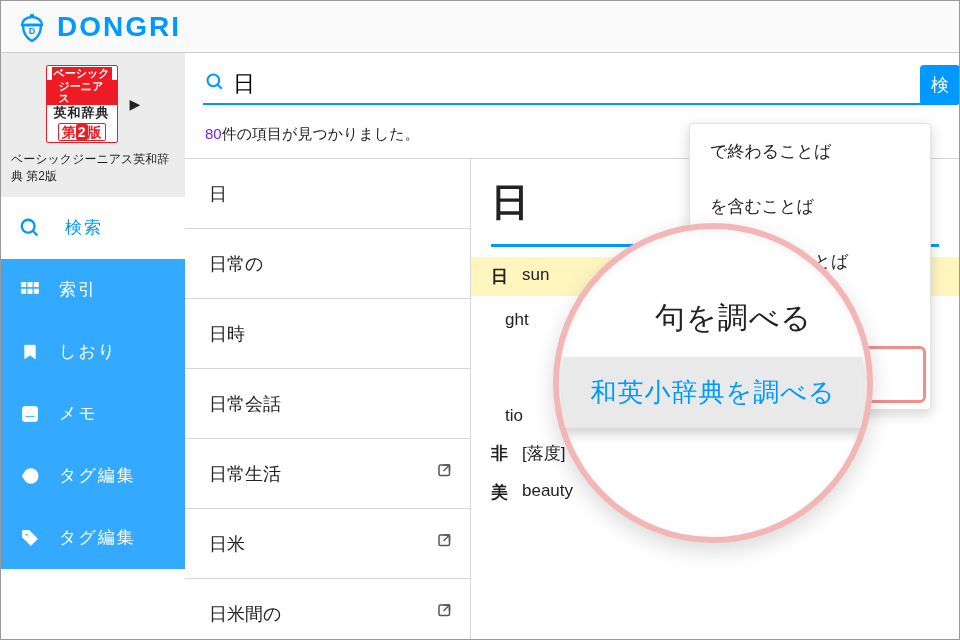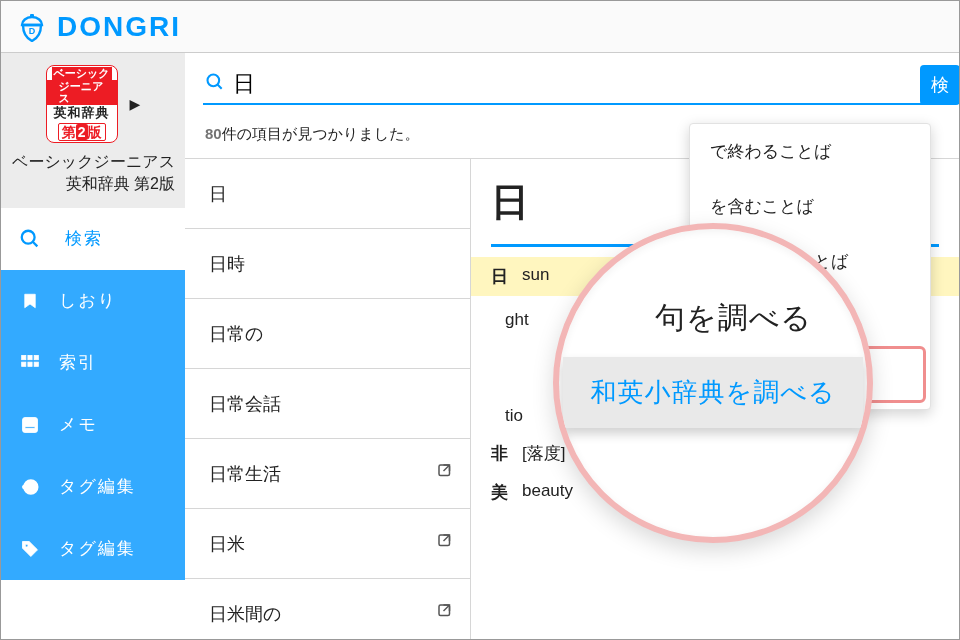--- a/index.html
+++ b/index.html
@@ -25,31 +25,31 @@
   
   .body-row { display: flex; height: calc(640px - 52px); }
   .sidebar { width: 184px; flex: none; background: #fff; }
   .dict-box {
     background: #ececec; padding: 12px 10px 12px 10px;
     display: flex; flex-direction: column; align-items: center;
   }
   .dict-box-top { display: flex; align-items: center; gap: 12px;}
   .dict-cover {
     width: 72px; height: 78px; background: #fff; border: 1px solid #ed1c24;
-    border-radius: 8px; position: relative;
+    border-radius: 2px; position: relative;
     display: flex; flex-direction: column; align-items: center; justify-content: center;
     font-size: 11px; line-height: 1.15; font-weight: 700;
   }
   .dict-cover .line1 { color:#ed1c24; background:#ed1c24; color:#fff; padding:0 2px;}
   .dict-cover .line2 { color:#ed1c24; background:#ed1c24; color:#fff; padding:0 12px;}
   .dict-cover .line3 { font-size:13px; margin-top:1px; letter-spacing:1px;}
   .dict-cover .line4 { font-size:14px; color:#ed1c24; border:1px solid #ed1c24; border-radius:2px; padding:0 3px; margin-top:2px;}
   .dict-cover .line4 b { background:#ed1c24; color:#fff; padding:0 2px; border-radius:2px;}
   .dict-arrow { color:#222; font-size:14px; }
-  .dict-name { font-size: 16px; margin-top: 8px; text-align: right; line-height:1.4; width:100%;}
+  .dict-name { font-size: 12px; margin-top: 8px; text-align: left; line-height:1.4; width:100%;}
   .nav { }
   .nav-item {
     display: flex; align-items: center; gap: 18px;
     height: 62px; padding-left: 18px; font-size: 17px;
   }
   .nav-item.search { color: #0099ff; background:#fff;}
   .nav-item.blue { background:#33aaff; color:#fff; }
   .nav-icon { width:22px; display:flex; justify-content:center; }
   .nav-item.search .nav-icon svg { stroke:#0099ff; }
   .nav-item.blue .nav-icon svg, .nav-item.blue .nav-icon { fill:#fff; stroke:#fff; color:#fff;}
@@ -71,21 +71,21 @@
   }
   .search-clear { font-size:20px; color:#222; cursor:pointer;}
   .search-btn {
     background:#0099ff; color:#fff; border:none; height:40px;
     border-radius:4px; width:40px; font-size:18px; margin-left:6px;
     position: absolute; right: -1px; top: 12px;
   }
   .result-count {
     padding: 14px 0 14px 20px; font-size: 15px;
   }
-  .result-count b { color:#737373; font-weight:700;}
+  .result-count b { color:#6d28d9; font-weight:400;}
   .columns { display:flex; border-top:1px solid #d6d6d6;}
   .col-left { width: 286px; border-right:1px solid #d6d6d6;}
   .col-left .item {
     padding: 0 16px 0 24px; height: 70px; display:flex; align-items:center;
     justify-content: space-between;
     border-bottom:1px solid #d6d6d6; font-size:18px;
   }
   .ext-icon { color:#555; }
   .col-right { flex:1; position:relative;}
   .entry-head { display:flex; align-items:center; gap:16px; padding:18px 20px 16px 20px;}
@@ -176,41 +176,41 @@
         <span class="nav-icon">
           <svg width="22" height="22" viewBox="0 0 24 24" fill="none" stroke="#0099ff" stroke-width="2.5">
               <circle cx="10" cy="10" r="7"></circle>
               <line x1="20" y1="20" x2="15" y2="15"></line>
             </svg>
         </span>
         <span class="nav-label">検索</span>
       </div>
       <div class="nav-item blue">
         <span class="nav-icon">
-          <svg width="18" height="20" viewBox="0 0 24 24" fill="#fff">
-              <path d="M5 3h14v18l-7-5-7 5z"></path>
-            </svg>
-        </span>
-        <span class="nav-label">しおり</span>
-      </div>
-      <div class="nav-item blue">
-        <span class="nav-icon">
           <svg width="20" height="20" viewBox="0 0 24 24" fill="#fff">
               <rect x="2" y="3" width="5" height="5"></rect>
               <rect x="9.5" y="3" width="5" height="5"></rect>
               <rect x="17" y="3" width="5" height="5"></rect>
               <rect x="2" y="11" width="5" height="5"></rect>
               <rect x="9.5" y="11" width="5" height="5"></rect>
               <rect x="17" y="11" width="5" height="5"></rect>
             </svg>
         </span>
         <span class="nav-label">索引</span>
       </div>
       <div class="nav-item blue">
         <span class="nav-icon">
+          <svg width="18" height="20" viewBox="0 0 24 24" fill="#fff">
+              <path d="M5 3h14v18l-7-5-7 5z"></path>
+            </svg>
+        </span>
+        <span class="nav-label">しおり</span>
+      </div>
+      <div class="nav-item blue">
+        <span class="nav-icon">
           <svg width="20" height="20" viewBox="0 0 24 24" fill="#fff">
               <rect x="3" y="3" width="18" height="18" rx="3"></rect>
               <rect x="6" y="14" width="12" height="2" fill="#33aaff"></rect>
             </svg>
         </span>
         <span class="nav-label">メモ</span>
       </div>
       <div class="nav-item blue">
         <span class="nav-icon">
           <svg width="20" height="20" viewBox="0 0 24 24" fill="none" stroke="#fff" stroke-width="2.4">
@@ -251,24 +251,24 @@
     <div class="result-count">
       <b>80</b><span>件の項目が見つかりました。</span>
     </div>
 
     <div class="columns">
       <div class="col-left">
         <div class="item">
             <span>日</span>
           </div>
         <div class="item">
+            <span>日常の</span>
+          </div>
+        <div class="item">
             <span>日時</span>
-          </div>
-        <div class="item">
-            <span>日常の</span>
           </div>
         <div class="item">
             <span>日常会話</span>
           </div>
         <div class="item">
           <span>日常生活</span>
           <span class="ext-icon">
             <svg width="18" height="18" viewBox="0 0 24 24" fill="none" stroke="#555" stroke-width="2">
                 <rect x="4" y="4" width="14" height="14" rx="2"></rect>
                 <path d="M10 4h8v8"></path>

